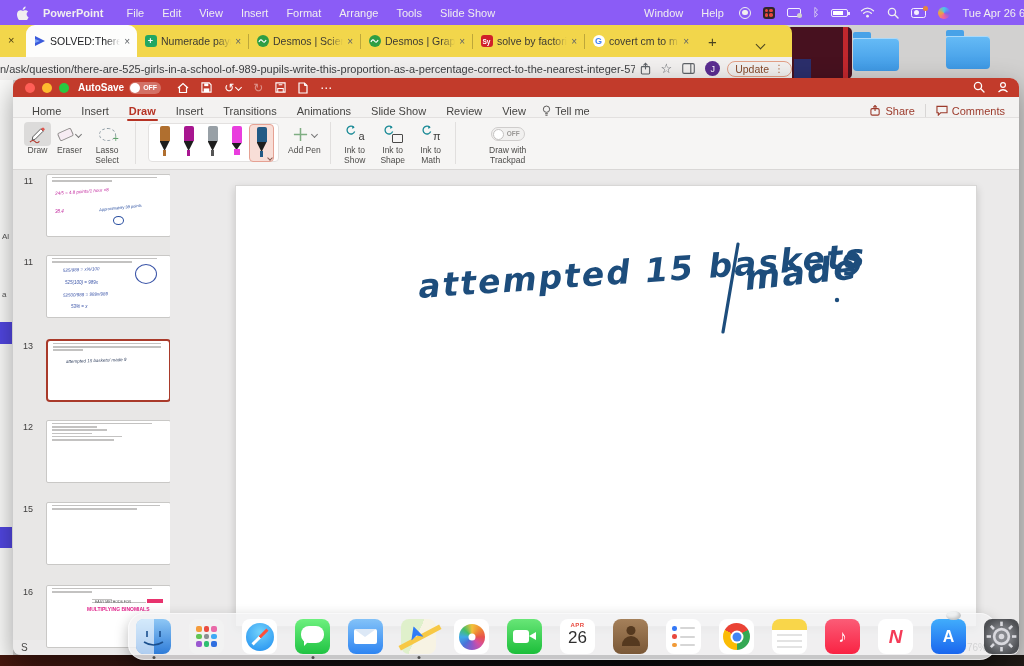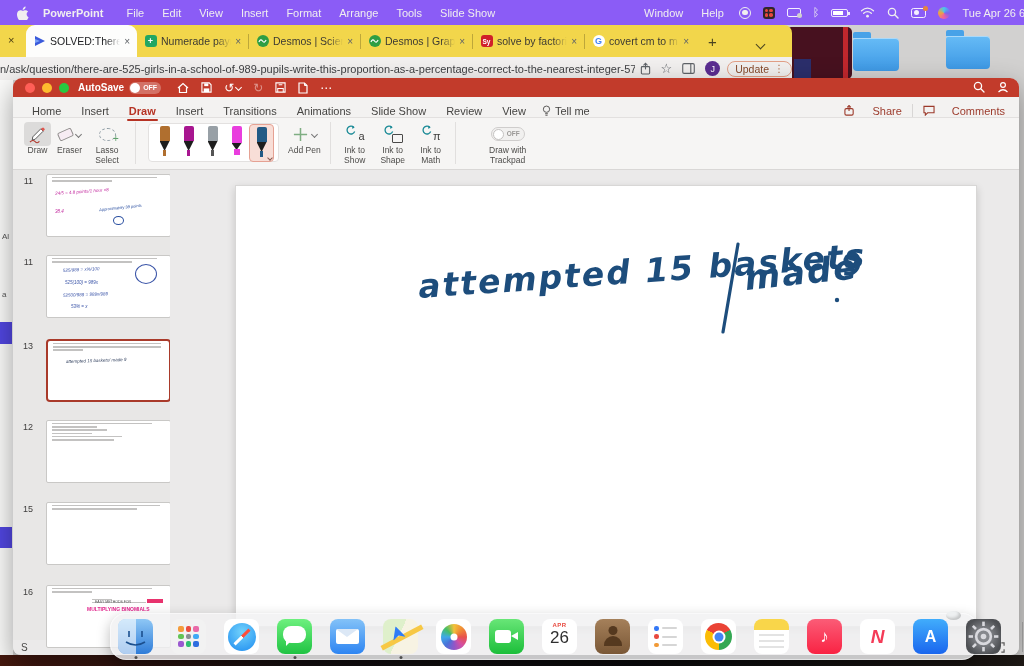--- a/index.html
+++ b/index.html
@@ -85,21 +85,21 @@
   .ptitle .center svg{margin-right:5px}
   .ptitle .right{margin-left:auto;display:flex;align-items:center;margin-right:10px;gap:12px}
 
   .ptabs{height:21px;background:#f3f2f1;display:flex;align-items:flex-end;font-size:11px;color:#454442;border-bottom:1px solid #e2e0df}
   .ptab{margin:0 10px;position:relative;white-space:nowrap}
   .ptab:first-child{margin-left:19px}
   .ptab.active{color:#b63324;font-weight:bold}
   .ptab.active::after{content:"";position:absolute;left:-2px;right:-2px;bottom:-4px;height:2.5px;background:#b63324;border-radius:2px}
   .tellme{display:flex;align-items:center;gap:4px;margin-left:6px}
   .ptabs .pright{margin-left:auto;display:flex;align-items:center;margin-right:4px}
-  .pbtn{display:flex;align-items:center;gap:17px;color:#9c3a2b;font-size:11px;padding:0 10px}
+  .pbtn{display:flex;align-items:center;gap:4px;color:#9c3a2b;font-size:11px;padding:0 10px}
   .pdiv{width:1px;height:13px;background:#d8d6d5}
 
   
   .ribbon{height:52px;background:#f6f5f4;border-bottom:1px solid #d9d7d6;display:flex;align-items:flex-start;padding-left:8px}
   .rtool{display:flex;flex-direction:column;align-items:center;margin:4px 3px 0;font-size:8.5px;color:#4d4c4a;line-height:1.15;text-align:center}
   .rtool .iz{height:24px;display:flex;align-items:center;justify-content:center}
   .rtool.sel .iz{background:#dcdbda;border-radius:4px;padding:0 4px}
   .rchev{width:5px;height:5px;border-right:1.3px solid #777;border-bottom:1.3px solid #777;transform:rotate(45deg);margin-left:3px}
   .rdivider{width:1px;height:42px;background:#e1dfde;margin:4px 6px 0}
   .erz{width:15px;height:9px;background:#f7ecf3;border:1px solid #8f8d8c;border-radius:2px;transform:rotate(-24deg)}
@@ -133,21 +133,21 @@
   .ink{position:absolute;white-space:nowrap;font-style:italic}
   .smiley{position:absolute;border:1px solid #3b55a8;border-radius:50%}
   .canvas{position:relative;flex:1;background:#ebeaea}
   .slide{position:absolute;left:65px;top:15px;width:742px;height:442px;background:#fff;border:1px solid #d8d7d6;box-shadow:0 3px 8px rgba(0,0,0,.16)}
   .question{position:absolute;left:20px;top:27px;width:658px;font-size:11.5px;line-height:1.5;color:#606060}
   .inksvg{position:absolute;left:0;top:0}
   .pstatus{height:14px;display:flex;align-items:center;background:#ebeaea;font-size:10px;color:#4a4948;padding:0 8px}
   .pstatus .zl{margin-left:auto;display:flex;align-items:center;gap:7px;margin-right:6px}
 
   
-  .dock{position:absolute;left:110px;top:613px;width:868px;height:47px;background:rgba(240,240,241,.82);border:1px solid rgba(255,255,255,.5);border-radius:16px;display:flex;align-items:center;padding:0 7px;gap:18px;z-index:20;box-shadow:0 5px 14px rgba(0,0,0,.28)}
+  .dock{position:absolute;left:128px;top:613px;width:868px;height:47px;background:rgba(240,240,241,.82);border:1px solid rgba(255,255,255,.5);border-radius:16px;display:flex;align-items:center;padding:0 7px;gap:18px;z-index:20;box-shadow:0 5px 14px rgba(0,0,0,.28)}
   .dk{position:relative;width:35px;height:35px;border-radius:8px;flex:none}
   .dk.run::after{content:"";position:absolute;left:50%;bottom:-5px;transform:translateX(-50%);width:3px;height:3px;border-radius:50%;background:#4e4e4e}
   .dkdiv{width:1px;height:30px;background:rgba(60,60,60,.25);margin:0 3px;flex:none}
   .ctr{position:absolute;inset:0;display:flex;align-items:center;justify-content:center}
   .dk-finder{background:linear-gradient(180deg,#8ec7f5,#2f7cd8)}
   .dk-finder .half{position:absolute;left:0;top:0;width:50%;height:100%;background:rgba(255,255,255,.62);border-radius:8px 0 0 8px}
   .dk-launch{background:#f2f2f2}
   .lpgrid{position:absolute;inset:7px;display:grid;grid-template-columns:1fr 1fr 1fr;grid-template-rows:1fr 1fr 1fr;gap:2px}
   .lpgrid i{border-radius:2px}
   .dk-safari{background:#fff}

